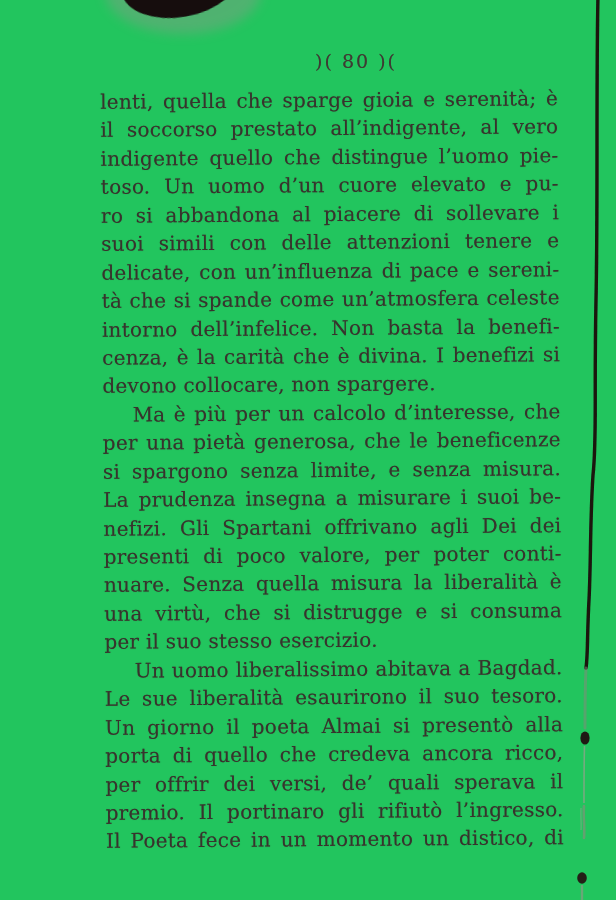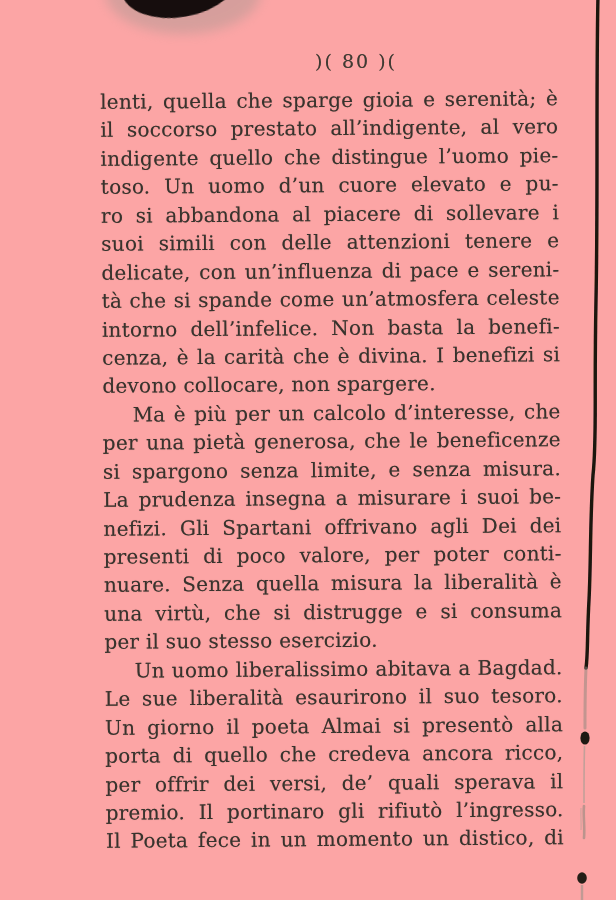--- a/index.html
+++ b/index.html
@@ -4,21 +4,21 @@
 <style>
   html, body {
     margin: 0;
     padding: 0;
     background: #e9e9e7;
   }
   .scan {
     position: relative;
     width: 616px;
     height: 900px;
-    background: #fca5a5;
+    background: #22c55e;
     overflow: hidden;
     font-family: "DejaVu Serif", "Liberation Serif", serif;
   }
   .page-number {
     position: absolute;
     top: 50px;
     left: 100px;
     width: 460px;
     text-align: center;
     padding-left: 26px;

